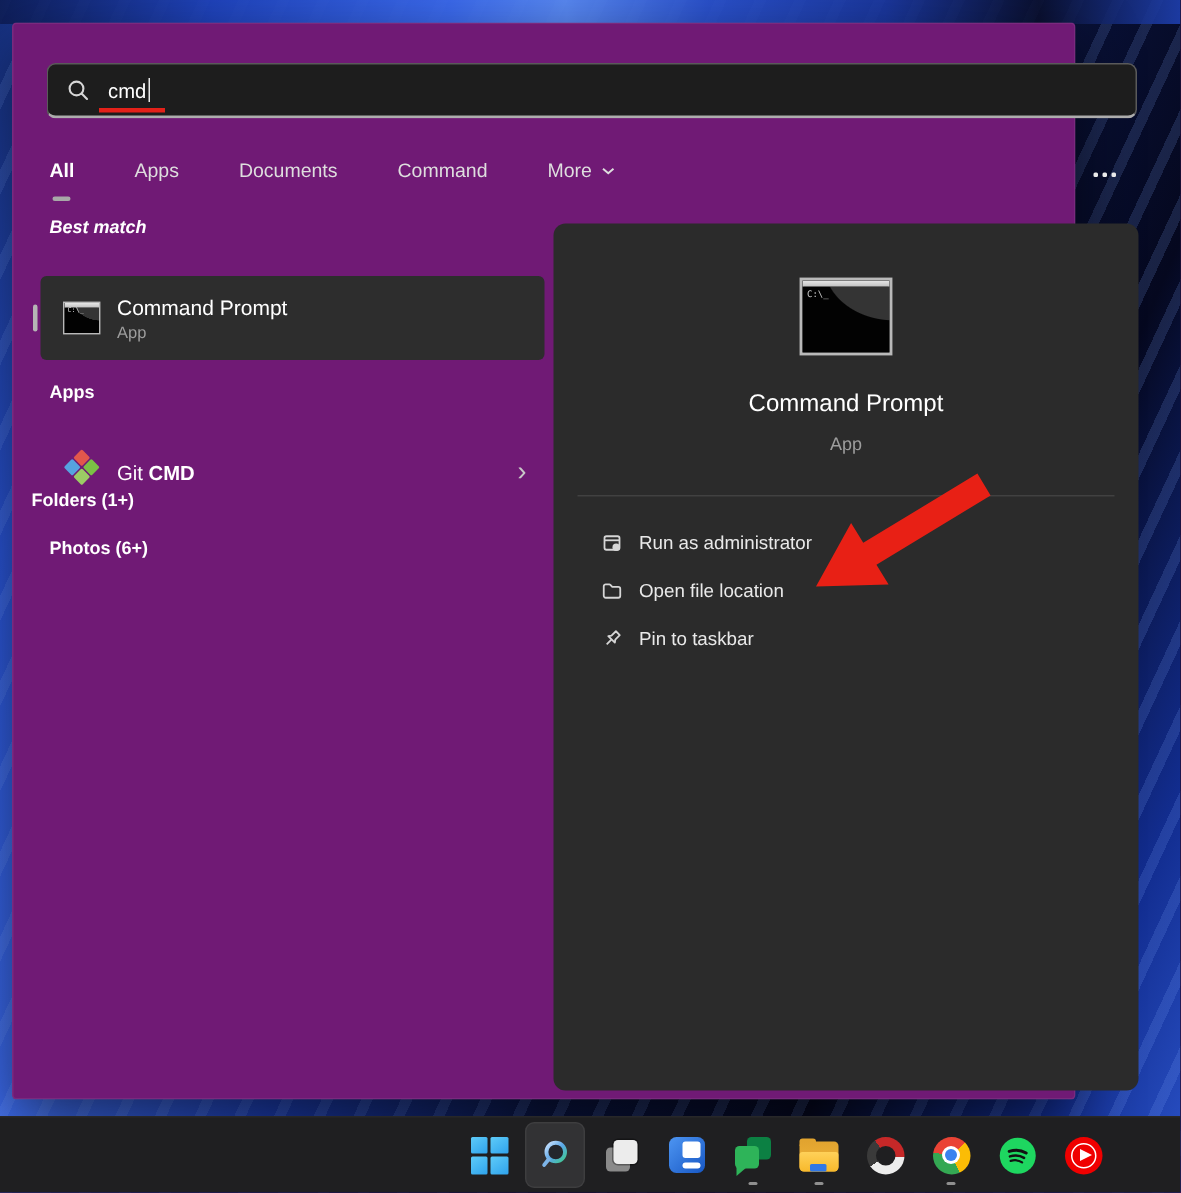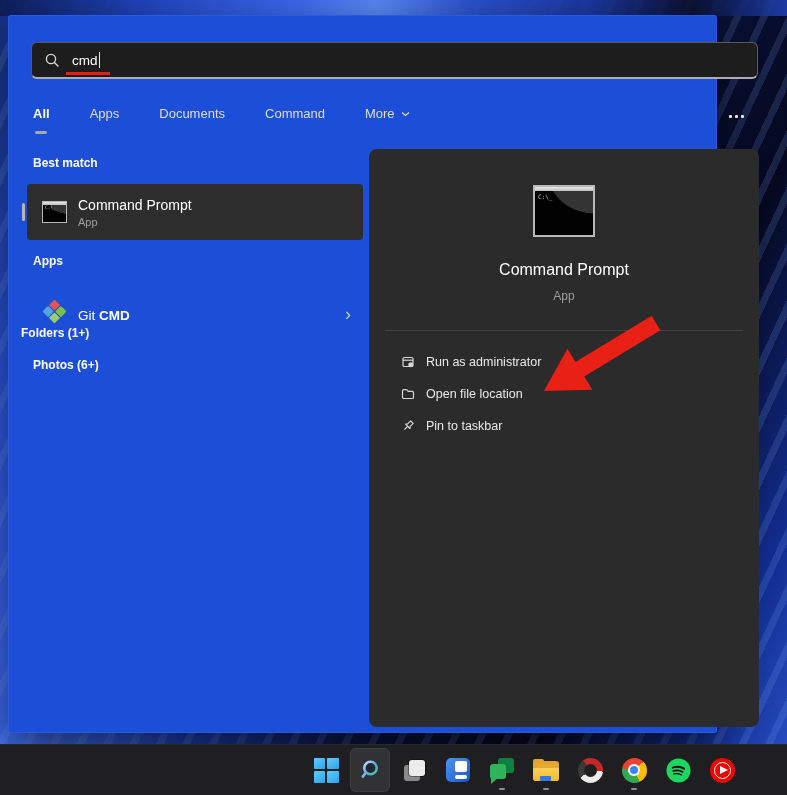--- a/index.html
+++ b/index.html
@@ -12,21 +12,21 @@
     background:
       repeating-linear-gradient(115deg, rgba(130,170,255,.16) 0 7px, rgba(0,0,30,0) 7px 24px),
       linear-gradient(113deg,#16307e 0%, #2a55d8 14%, #3f6ef0 30%, #1c3cae 44%, #0a1440 60%, #05081f 76%, #122d90 90%, #2a52c8 100%);
   }
   .wallpaper::after { content:""; position:absolute; left:0; right:0; top:0; height:16px;
       background:linear-gradient(90deg,#0d1c55 0%,#1e41b8 18%,#3a68ea 38%,#5b8bf2 48%,#2b52cc 60%,#1b38a0 75%,#0a1030 88%,#1e3fae 100%);
       opacity:.9; }
 
   
   .panel { position:absolute; left:8px; top:15px; width:709px; height:718px;
-    background:#1d4ed8; border:1px solid rgba(255,255,255,.07); border-radius:3px;
+    background:#701a75; border:1px solid rgba(255,255,255,.07); border-radius:3px;
     box-shadow:0 16px 40px rgba(0,0,0,.55); }
 
   
   .search-box { position:absolute; left:22px; top:26px; width:727px; height:37px;
     background:#1d1d1d; border:1px solid #5a5a5a; border-bottom:2px solid #adadad;
     border-radius:6px; display:flex; align-items:center; padding:0 12px; cursor:text; }
   .search-box .mag { flex:0 0 auto; margin-right:12px; display:flex; }
   .query { color:#fff; font-size:13.5px; }
   .caret { display:inline-block; width:1.5px; height:16px; background:#e8e8e8; margin-left:1px; }
   .red-underline { position:absolute; left:34px; top:29px; width:44px; height:3px; background:#e32119; }
@@ -193,21 +193,21 @@
           </svg>
       </span>
     </div>
     <span class="tab-underline"></span>
     <span class="ellipsis">
         <i></i>
         <i></i>
         <i></i>
       </span>
 
-    <div class="section-label" style="left:24px; top:140px;">Best match</div>
+    <div class="section-label" style="left:24px; top:128px;font-style:italic;">Best match</div>
 
     <div class="best-card">
       <span class="accent-bar"></span>
       <span class="cmd-icon cmd-small" style="margin-right:11px;">
         <span class="glow"></span>
           <span class="bar"></span>
         <span class="ctext">C:\_</span>
       </span>
       <span class="card-text">
         <div class="title">Command Prompt</div>

